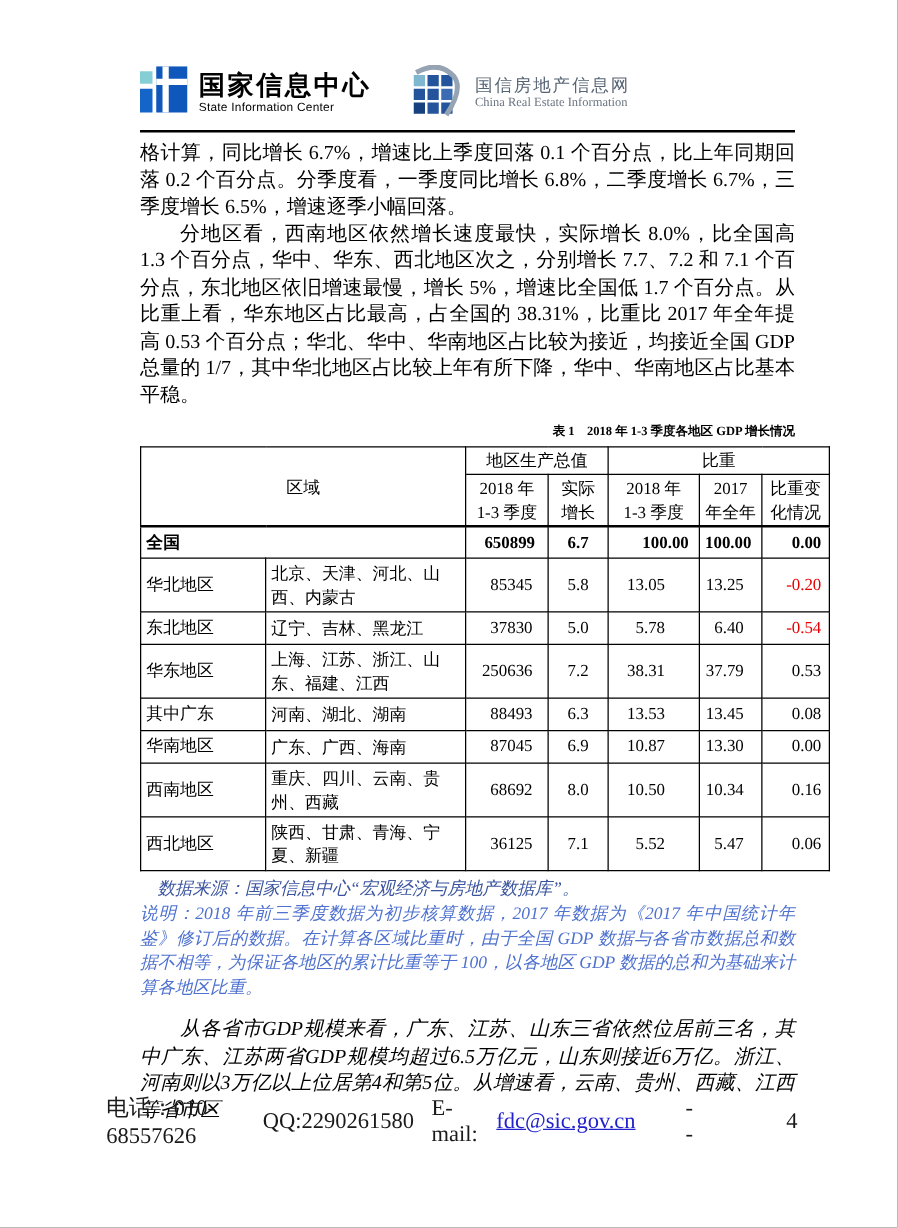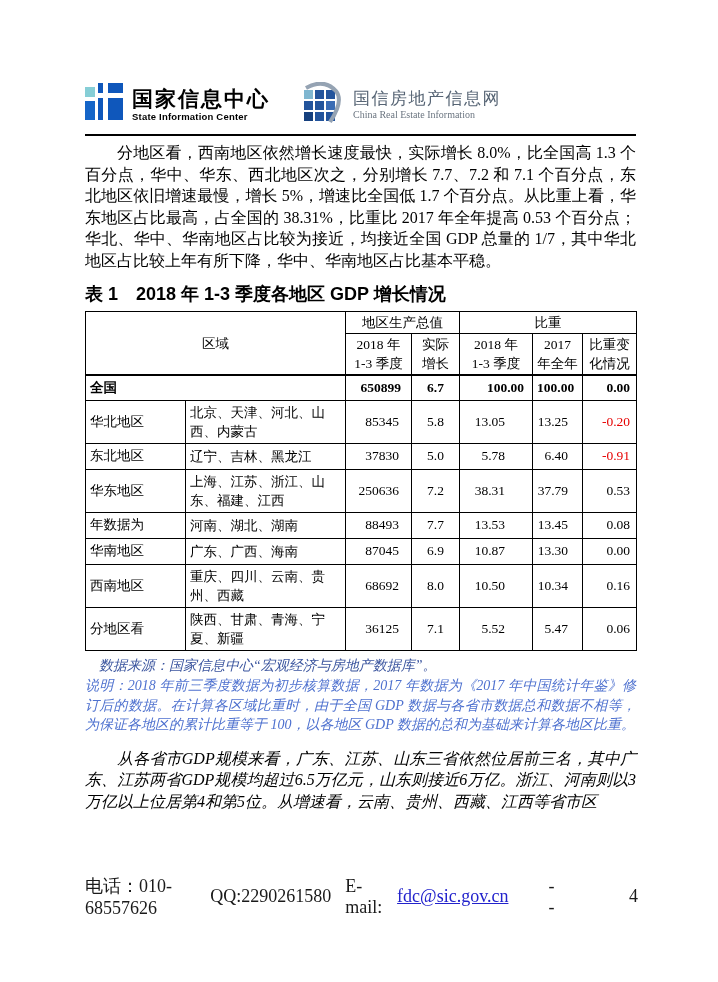--- a/index.html
+++ b/index.html
@@ -2,40 +2,40 @@
 <html style="--negative: #e60000; --note-source: #3a549e; --note-desc: #4e71cf; --link: #2222cc; --logo1-cyan: #86ced6; --logo1-blue: #1565c8; --logo1-blue-dark: #0f57bb; --logo2-grid: #23549c; --logo2-grid-light: #7fb6d0; --logo2-swoosh: #95a3b3; --logo2-text: #566474;"><head>
 <meta charset="utf-8">
 <style>
   * { box-sizing: border-box; }
   html,body { margin:0; padding:0; background:#888; }
   .page {
     width:718px; height:982px; background:#ffffff; position:relative;
     margin:0 auto; overflow:hidden;
     font-family:"Liberation Serif","DejaVu Serif",serif; color:#000;
   }
-  .content { padding:80px 82px 0 85px; }
+  .content { padding:50px 82px 0 85px;margin-left:27px; }
 
   
   .masthead { display:flex; align-items:center; gap:32px; height:50px; }
   .brand { display:flex; align-items:center; gap:9px; }
   .brand-text { display:flex; flex-direction:column; line-height:1.05; }
   .b1-title { font-family:"Liberation Sans","DejaVu Sans",sans-serif; font-weight:bold; font-size:21px; letter-spacing:2px; }
-  .b1-sub   { font-family:"Liberation Sans","DejaVu Sans",sans-serif; font-weight:bold; font-size:9.5px; margin-top:2px; letter-spacing:.2px; }
-  .b2-title { font-family:"Liberation Sans","DejaVu Sans",sans-serif; font-size:17px; color:var(--logo2-text); letter-spacing:1.5px; }
+  .b1-sub   { font-family:"Liberation Sans","DejaVu Sans",sans-serif; font-weight:normal; font-size:9.5px; margin-top:2px; letter-spacing:.2px; }
+  .b2-title { font-family:"Liberation Sans","DejaVu Sans",sans-serif; font-size:14px; color:var(--logo2-text); letter-spacing:1.5px; }
   .b2-sub   { font-size:10px; color:#6b7580; margin-top:2px; }
   .rule { border-top:2px solid #000; margin-top:4px; }
 
   
   .bodytext { margin-top:6px; }
   .bodytext p { margin:0; font-size:16px; line-height:21.5px; text-align:justify; }
   .indent { text-indent:2em; }
 
   
-  .table-title { text-align:left; font-weight:bold; font-size:18px;
-    font-family:Liberation Sans, sans-serif; margin:11px 0 5px; }
+  .table-title { text-align:right; font-weight:bold; font-size:10px;
+    font-family:Liberation Serif, serif; margin:11px 0 5px; }
   table.gdp { width:100%; border-collapse:collapse; table-layout:fixed; font-size:13.5px; }
   table.gdp th, table.gdp td { border:1px solid #000; padding:2px 4px; font-weight:normal; vertical-align:middle; }
   table.gdp thead th { text-align:center; white-space:pre-line; line-height:19px; padding:1px 2px; }
   table.gdp tr.grp-row th { height:22px; }
   table.gdp thead { border-bottom:2px solid #000; }
   tr.total td { font-weight:bold; height:25px; }
   .total-label { padding-left:6px; }
   .region-cell { padding-left:5px; }
   .prov-cell { padding-left:7px; line-height:19px; }
   td.num { text-align:right; font-variant-numeric:tabular-nums; }
@@ -103,20 +103,21 @@
         </span>
         <span class="brand-text">
           <span class="b2-title">国信房地产信息网</span>
           <span class="b2-sub">China Real Estate Information</span>
         </span>
       </div>
     </div>
     <div class="rule"></div>
 
     <div class="bodytext">
+      <p>格计算，同比增长 6.7%，增速比上季度回落 0.1 个百分点，比上年同期回落 0.2 个百分点。分季度看，一季度同比增长 6.8%，二季度增长 6.7%，三季度增长 6.5%，增速逐季小幅回落。</p>
       <p class="indent">分地区看，西南地区依然增长速度最快，实际增长 8.0%，比全国高 1.3 个百分点，华中、华东、西北地区次之，分别增长 7.7、7.2 和 7.1 个百分点，东北地区依旧增速最慢，增长 5%，增速比全国低 1.7 个百分点。从比重上看，华东地区占比最高，占全国的 38.31%，比重比 2017 年全年提高 0.53 个百分点；华北、华中、华南地区占比较为接近，均接近全国 GDP 总量的 1/7，其中华北地区占比较上年有所下降，华中、华南地区占比基本平稳。</p>
     </div>
 
     <div class="table-title">表 1　2018 年 1-3 季度各地区 GDP 增长情况</div>
     <table class="gdp">
       <colgroup>
         <col style="width:100px">
           <col style="width:160px">
           <col style="width:66px">
         <col style="width:48px">
@@ -161,36 +162,36 @@
           <td class="num c-s17">13.25</td>
           <td class="num c-chg neg">-0.20</td>
         </tr>
         <tr class="data-row">
           <td class="region-cell">东北地区</td>
           <td class="prov-cell">辽宁、吉林、黑龙江</td>
           <td class="num c-gdp">37830</td>
           <td class="num c-growth">5.0</td>
           <td class="num c-s18">5.78</td>
           <td class="num c-s17">6.40</td>
-          <td class="num c-chg neg">-0.91</td>
+          <td class="num c-chg neg">-0.54</td>
         </tr>
         <tr class="data-row">
           <td class="region-cell">华东地区</td>
           <td class="prov-cell">上海、江苏、浙江、山东、福建、江西</td>
           <td class="num c-gdp">250636</td>
           <td class="num c-growth">7.2</td>
           <td class="num c-s18">38.31</td>
           <td class="num c-s17">37.79</td>
           <td class="num c-chg">0.53</td>
         </tr>
         <tr class="data-row">
-          <td class="region-cell">年数据为</td>
+          <td class="region-cell">其中广东</td>
           <td class="prov-cell">河南、湖北、湖南</td>
           <td class="num c-gdp">88493</td>
-          <td class="num c-growth">7.7</td>
+          <td class="num c-growth">6.3</td>
           <td class="num c-s18">13.53</td>
           <td class="num c-s17">13.45</td>
           <td class="num c-chg">0.08</td>
         </tr>
         <tr class="data-row">
           <td class="region-cell">华南地区</td>
           <td class="prov-cell">广东、广西、海南</td>
           <td class="num c-gdp">87045</td>
           <td class="num c-growth">6.9</td>
           <td class="num c-s18">10.87</td>
@@ -200,21 +201,21 @@
         <tr class="data-row">
           <td class="region-cell">西南地区</td>
           <td class="prov-cell">重庆、四川、云南、贵州、西藏</td>
           <td class="num c-gdp">68692</td>
           <td class="num c-growth">8.0</td>
           <td class="num c-s18">10.50</td>
           <td class="num c-s17">10.34</td>
           <td class="num c-chg">0.16</td>
         </tr>
         <tr class="data-row">
-          <td class="region-cell">分地区看</td>
+          <td class="region-cell">西北地区</td>
           <td class="prov-cell">陕西、甘肃、青海、宁夏、新疆</td>
           <td class="num c-gdp">36125</td>
           <td class="num c-growth">7.1</td>
           <td class="num c-s18">5.52</td>
           <td class="num c-s17">5.47</td>
           <td class="num c-chg">0.06</td>
         </tr>
       </tbody>
     </table>
 

